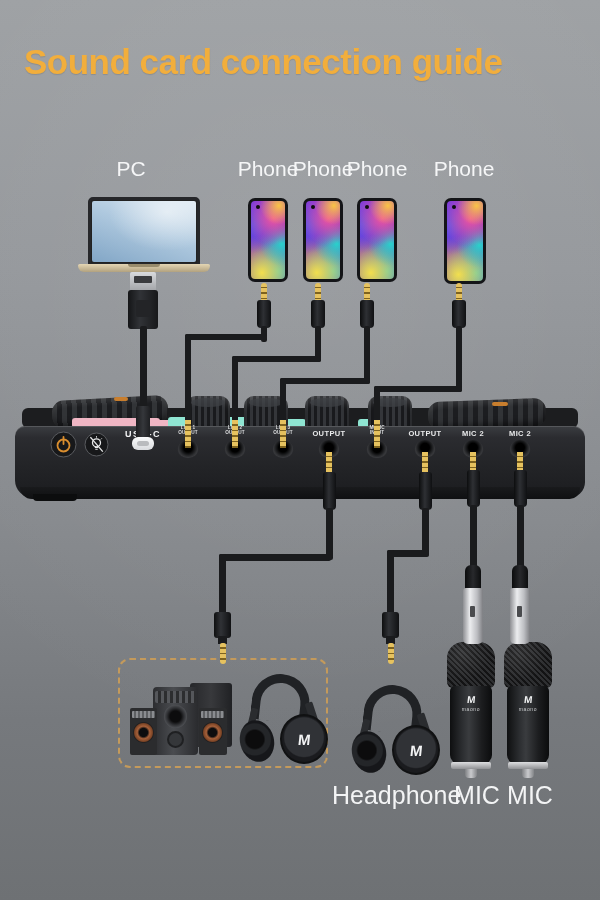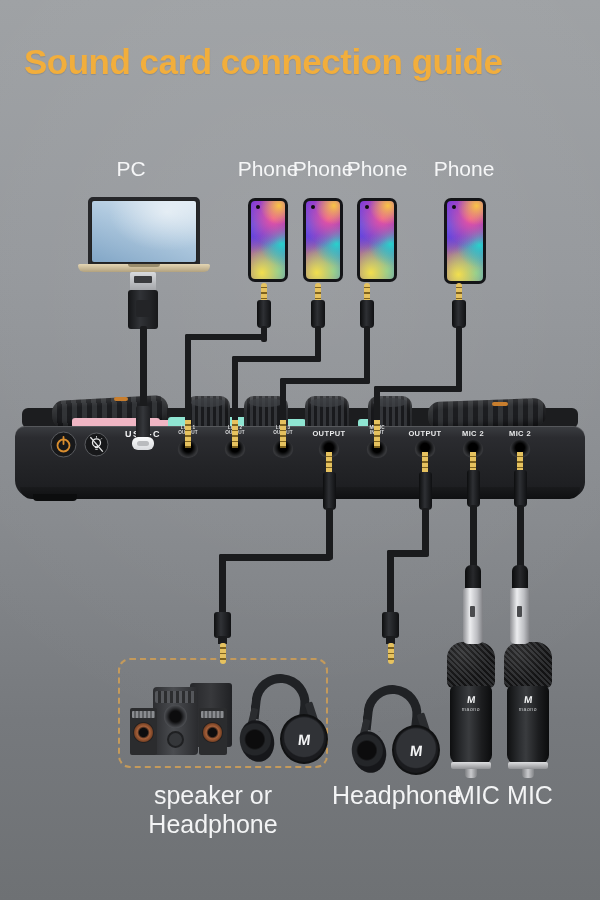--- a/index.html
+++ b/index.html
@@ -322,18 +322,17 @@
   <div class="mic" style="left:504px;top:642px">
     <div class="cap"></div>
     <div class="mbody">
       <span class="m-logo">M</span>
       <span class="brand">maono</span>
     </div>
     <div class="ring"></div>
     <div class="nub"></div>
   </div>
 
-  <div class="abs bot-label" style="left:87px;width:252px">speaker or Headphone</div>
   <div class="abs bot-label" style="left:332px;width:116px">Headphone</div>
   <div class="abs bot-label" style="left:452px;width:50px">MIC</div>
   <div class="abs bot-label" style="left:505px;width:50px">MIC</div>
 
 </div>
 
 </body></html>

